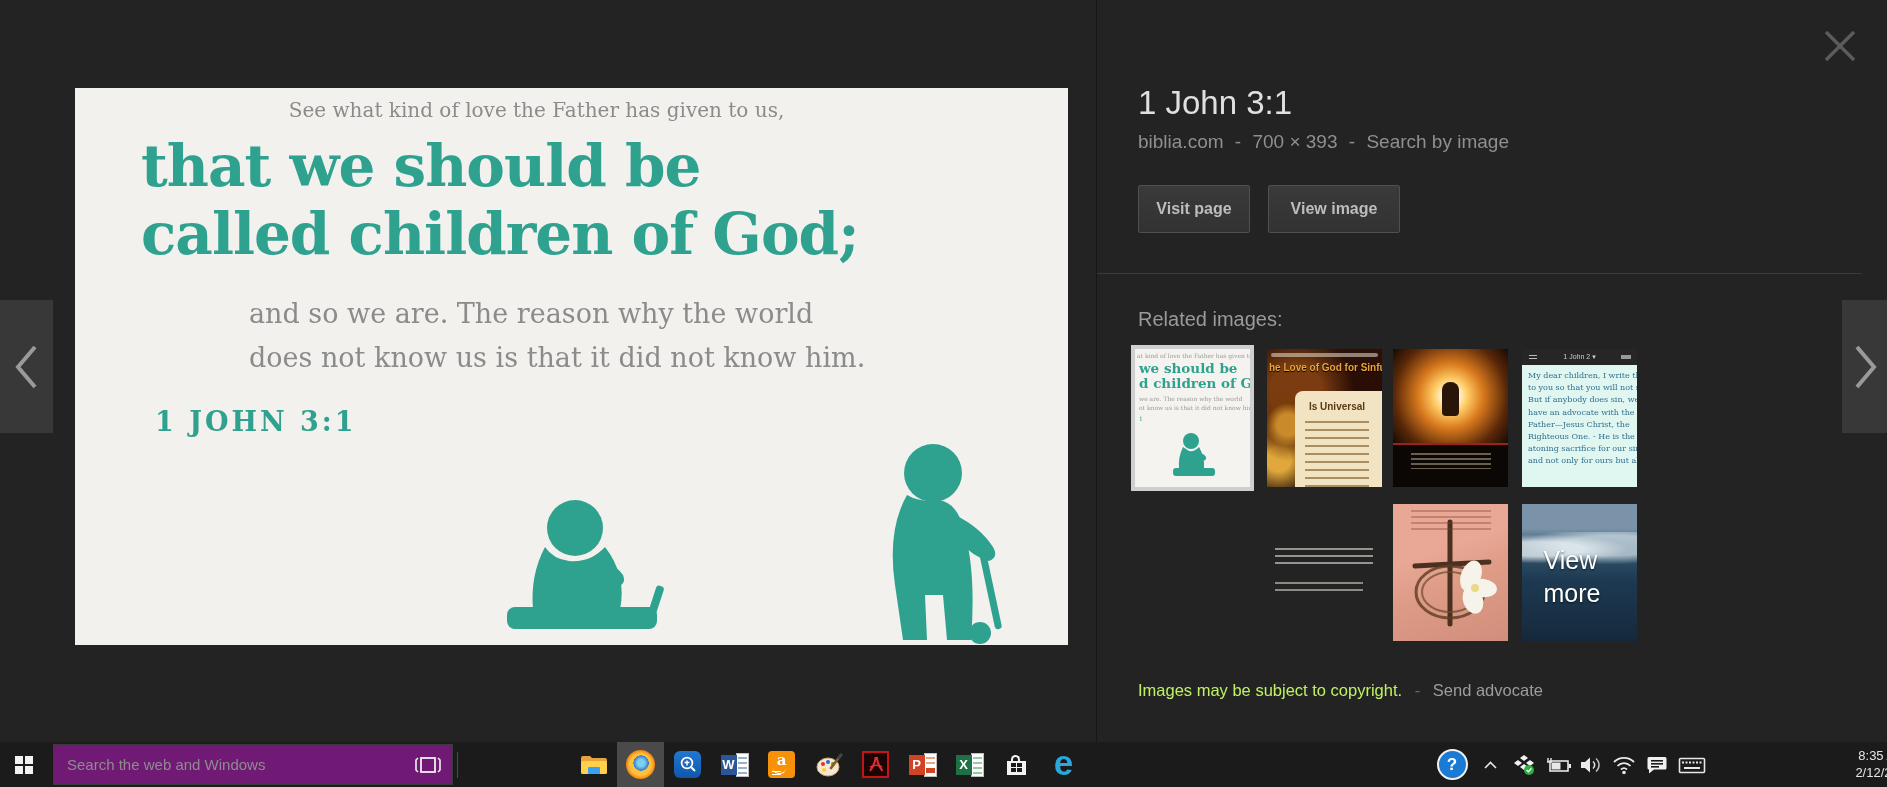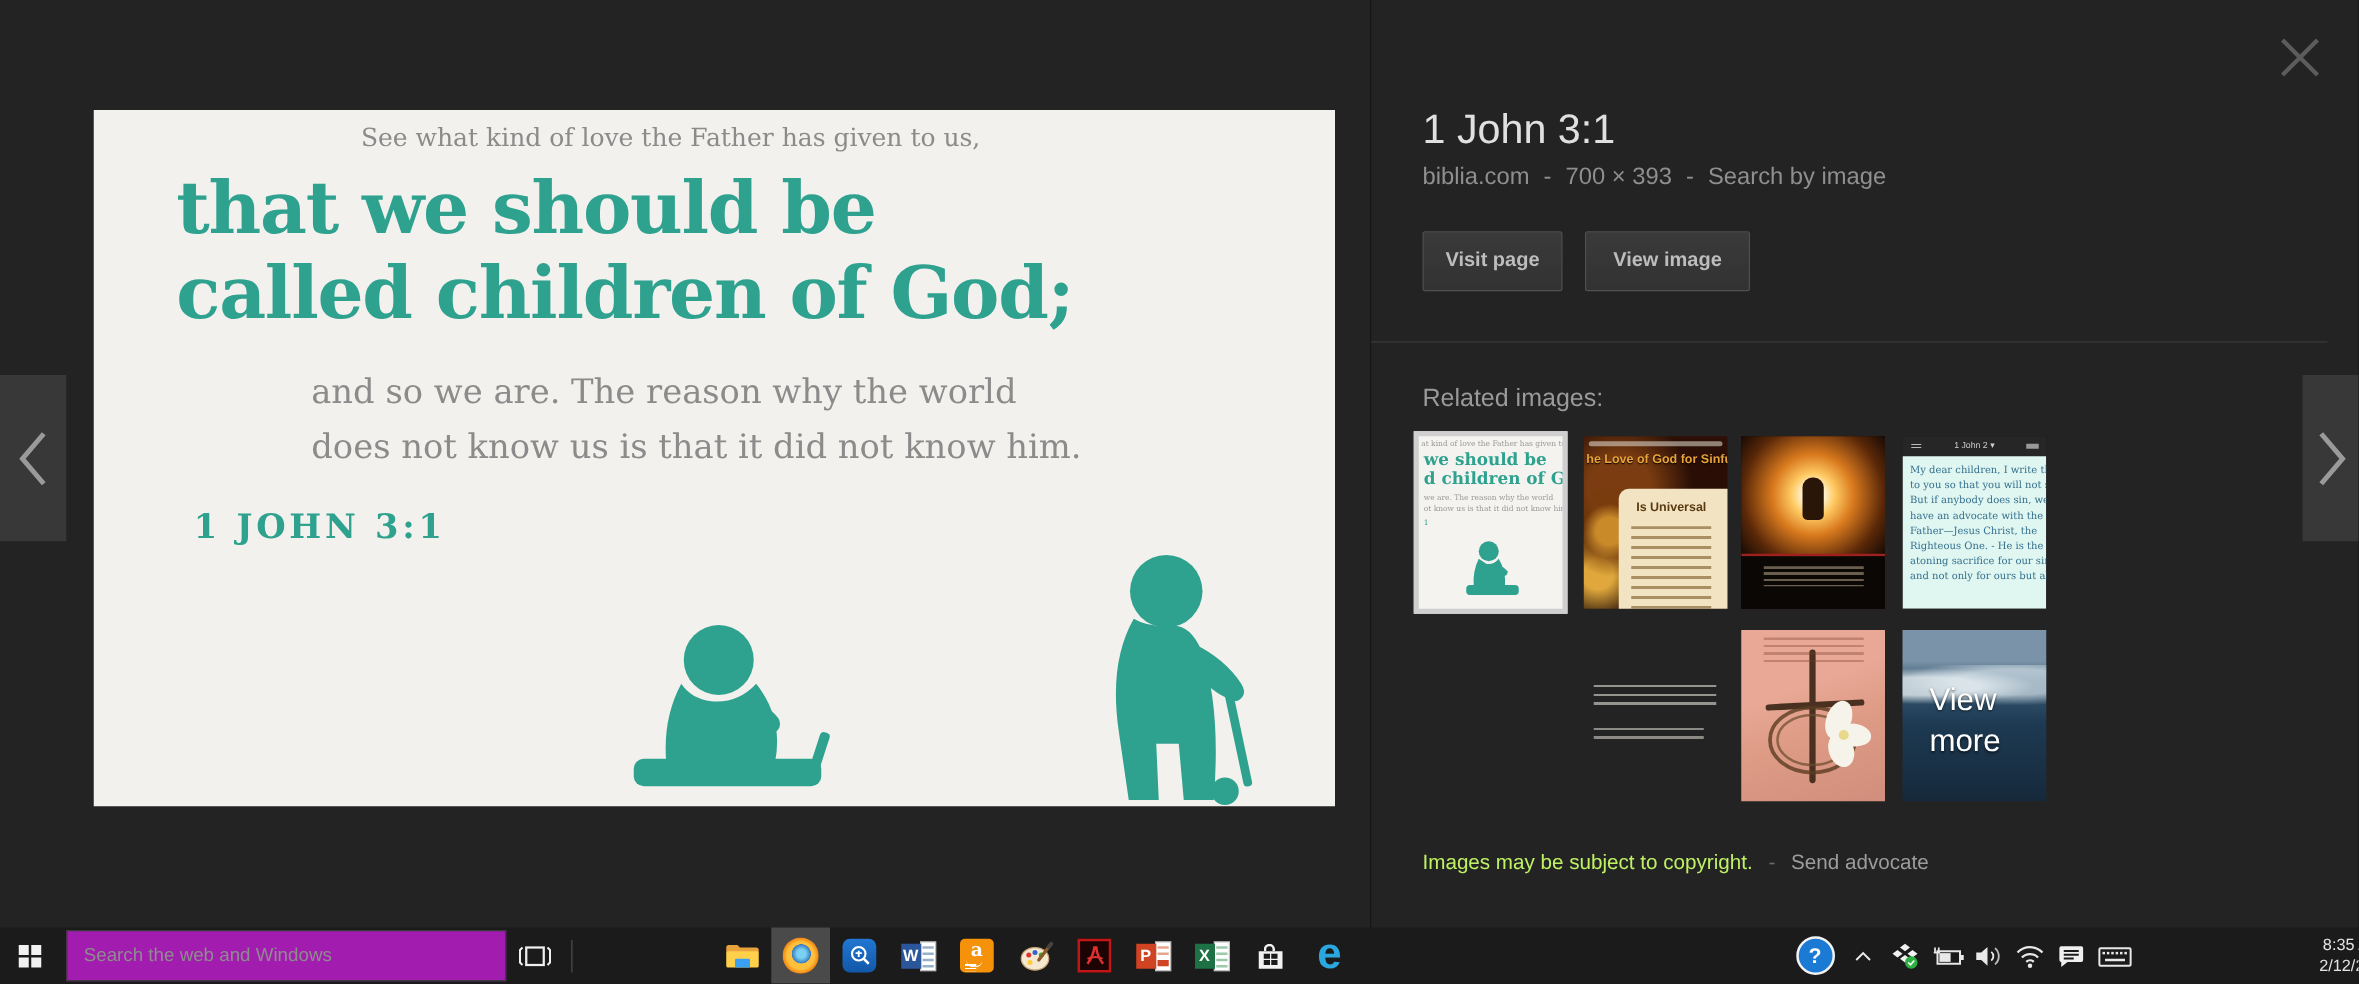--- a/index.html
+++ b/index.html
@@ -121,21 +121,21 @@
                        radial-gradient(ellipse at 75% 40%,rgba(215,228,235,.7) 0 35%,transparent 65%);}
   .t8-label{left:0;top:40px;width:115px;text-align:center;font-size:25px;line-height:33px;
             text-shadow:0 1px 2px rgba(0,0,0,.6);}
 
   
   .taskbar{left:0;top:742px;width:1887px;height:45px;background:#1b1b1b;}
   .tb-slot{top:0;height:45px;display:flex;align-items:center;justify-content:center;cursor:pointer;}
   .start{left:0;width:48px;}
   .win-flag{display:grid;grid-template-columns:8px 8px;grid-template-rows:8px 8px;gap:2px;}
   .win-flag div{background:#f2f2f2;}
-  .searchbox{left:53px;top:2px;width:352px;height:41px;background:#a21caf;border:1px solid #3a3a3a;
+  .searchbox{left:53px;top:2px;width:400px;height:41px;background:#701a75;border:1px solid #3a3a3a;
              box-sizing:border-box;}
   .searchbox input{position:absolute;inset:0;background:transparent;border:none;outline:none;
                    color:#bbb;font-size:15px;padding-left:13px;font-family:"Liberation Sans",sans-serif;}
   .searchbox input::placeholder{color:#8d8d8d;opacity:1;}
   .taskview{left:408px;width:40px;}
   .tb-divider{left:457px;top:10px;width:1px;height:26px;background:#4c4c4c;}
   .appslot{width:47px;}
   .hl{background:#4a4a4a;}
   .ffx{width:29px;height:29px;border-radius:50%;
        background:radial-gradient(circle at 52% 45%,#7ad0f0 0 16%,#3a7cc2 34%,rgba(0,0,0,0) 36%),

